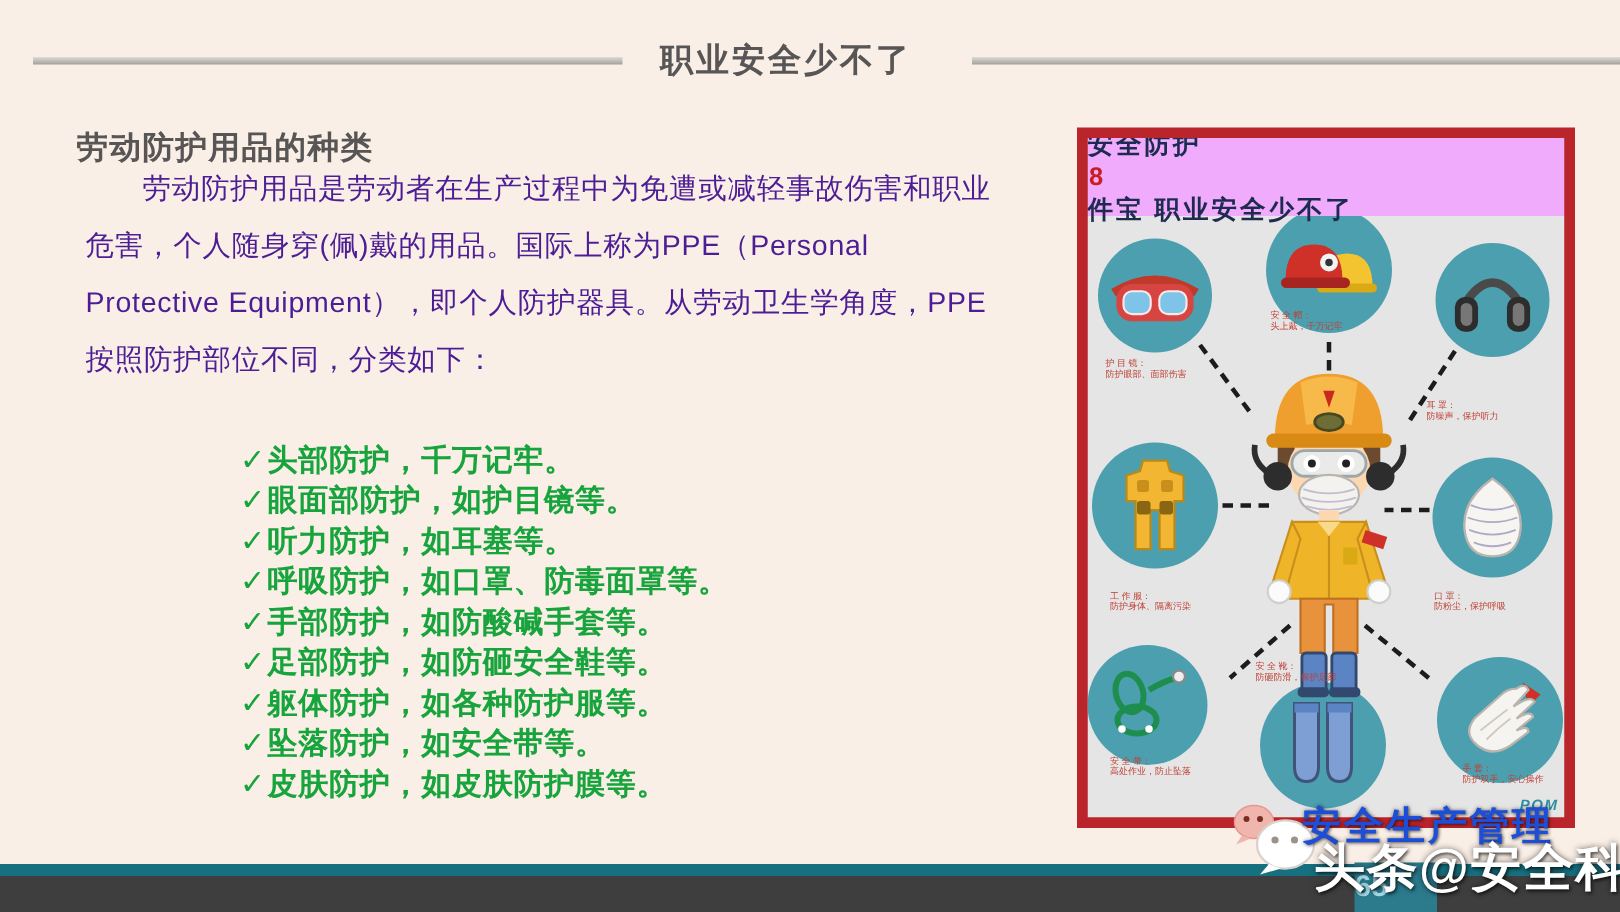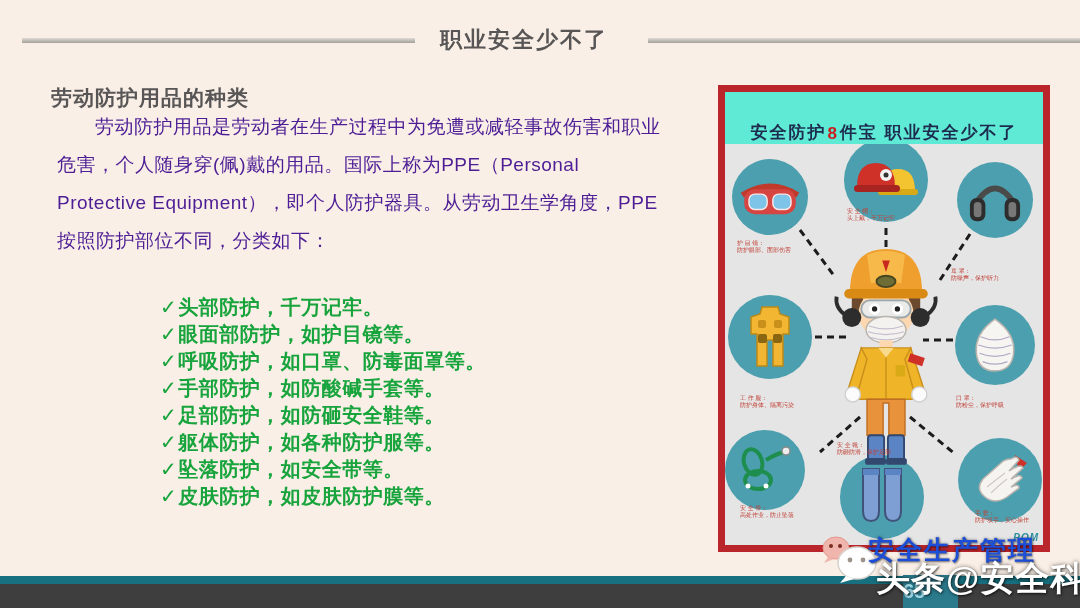--- a/index.html
+++ b/index.html
@@ -21,23 +21,23 @@
 
   .checklist { position:absolute; left:160px; top:294px; list-style:none; }
   .checklist li { font-size:20px; font-weight:bold; color:#17a43c; line-height:27px;
                   letter-spacing:0.5px; white-space:nowrap; }
   .check { margin-right:1px; font-weight:bold; }
 
   
   .poster { position:absolute; left:718px; top:85px; width:332px; height:467px;
             background:#b9252a; padding:7px; }
   .poster-inner { width:318px; height:453px; overflow:hidden; position:relative; }
-  .poster-band { height:52px; background:#5eead4; color:#1d2b4e; display:flex;
-                 align-items:flex-end; justify-content:center; font-size:17px; font-weight:bold;
-                 letter-spacing:2px; position:relative; z-index:3; }
+  .poster-band { height:52px; background:#f0abfc; color:#1d2b4e; display:flex;
+                 align-items:flex-start; justify-content:center; font-size:17px; font-weight:bold;
+                 letter-spacing:2px; position:relative; z-index:3;flex-direction:column; }
   .poster-band .num { color:#c81e1e; padding:0 1px; }
   .poster-body { position:relative; width:318px; height:401px; background:#e5e5e5; }
   .pcircle { position:absolute; border-radius:50%; background:#4c9fae; display:flex;
              align-items:center; justify-content:center; z-index:2; }
   .c-goggles  { left:7px;   top:15px;  width:76px; height:76px; }
   .c-helmets  { left:119px; top:-6px;  width:84px; height:84px; }
   .c-earmuffs { left:232px; top:18px;  width:76px; height:76px; }
   .c-worksuit { left:3px;   top:151px; width:84px; height:84px; }
   .c-mask     { left:230px; top:161px; width:80px; height:80px; }
   .c-harness  { left:0px;   top:286px; width:80px; height:80px; }
@@ -80,20 +80,21 @@
   <div class="hline left"></div>
   <div class="header-title">职业安全少不了</div>
   <div class="hline right"></div>
   <div class="page-title">劳动防护用品的种类</div>
 
   <p class="para">劳动防护用品是劳动者在生产过程中为免遭或减轻事故伤害和职业危害，个人随身穿(佩)戴的用品。国际上称为PPE（Personal Protective Equipment），即个人防护器具。从劳动卫生学角度，PPE按照防护部位不同，分类如下：</p>
 
   <ul class="checklist">
     <li><span class="check">✓</span><span>头部防护，千万记牢。</span></li>
     <li><span class="check">✓</span><span>眼面部防护，如护目镜等。</span></li>
+    <li><span class="check">✓</span><span>听力防护，如耳塞等。</span></li>
     <li><span class="check">✓</span><span>呼吸防护，如口罩、防毒面罩等。</span></li>
     <li><span class="check">✓</span><span>手部防护，如防酸碱手套等。</span></li>
     <li><span class="check">✓</span><span>足部防护，如防砸安全鞋等。</span></li>
     <li><span class="check">✓</span><span>躯体防护，如各种防护服等。</span></li>
     <li><span class="check">✓</span><span>坠落防护，如安全带等。</span></li>
     <li><span class="check">✓</span><span>皮肤防护，如皮肤防护膜等。</span></li>
   </ul>
 
   <div class="poster">
     <div class="poster-inner">

